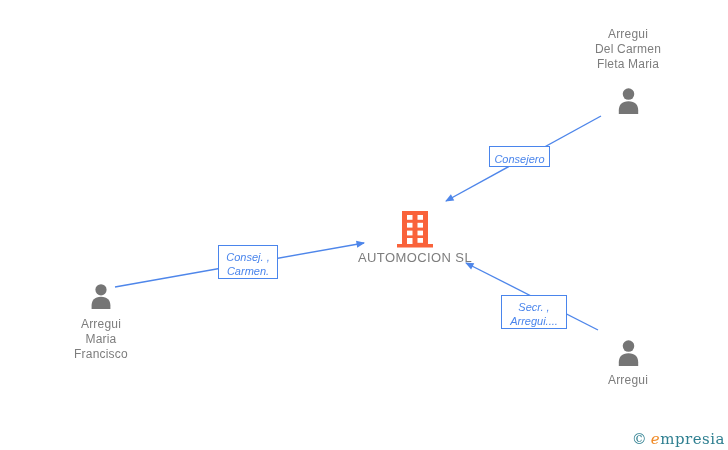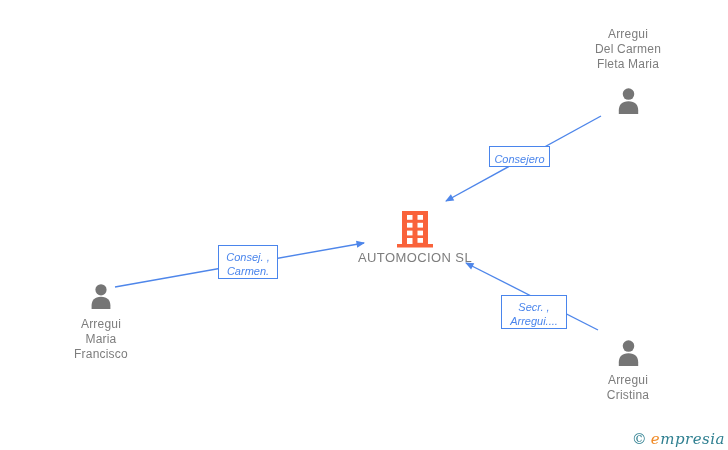--- a/index.html
+++ b/index.html
@@ -85,21 +85,20 @@
     font-family: "DejaVu Serif", "Liberation Serif", serif;
     font-size: 15px;
     color: var(--watermark-teal, #2e7f90);
     cursor: pointer;
   }
   .watermark .copy {
     font-style: normal;
     margin-right: 4px;
   }
   .watermark .brand {
-    font-style: italic;
     letter-spacing: 0.5px;
   }
   .watermark .brand-e {
     color: var(--watermark-orange, #f08a26);
     font-style: italic;
   }
 </style>
 </head>
 <body>
 
@@ -159,21 +158,20 @@
   </div>
 
   <div class="node-icon" id="icon-cristina">
     <svg width="33" height="33" viewBox="0 0 32 32" xmlns="http://www.w3.org/2000/svg">
       <circle class="person-fill" cx="16" cy="8.8" r="5.6"></circle>
       <path class="person-fill" d="M16 15.8 c-6.4 0 -9.4 3.6 -9.4 8.8 V28 h18.8 v-3.4 c0 -5.2 -3 -8.8 -9.4 -8.8 z"></path>
     </svg>
   </div>
   <div class="node-label" id="label-cristina">
     <span>Arregui</span>
-    <span>Cristina</span>
   </div>
 
   <div class="edge-label" id="edge-label-consejero">
     <span>Consejero</span>
   </div>
   <div class="edge-label" id="edge-label-consej-presid">
     <span>Consej. ,</span>
     <span>Carmen.</span>
   </div>
   <div class="edge-label" id="edge-label-secr-consej">

